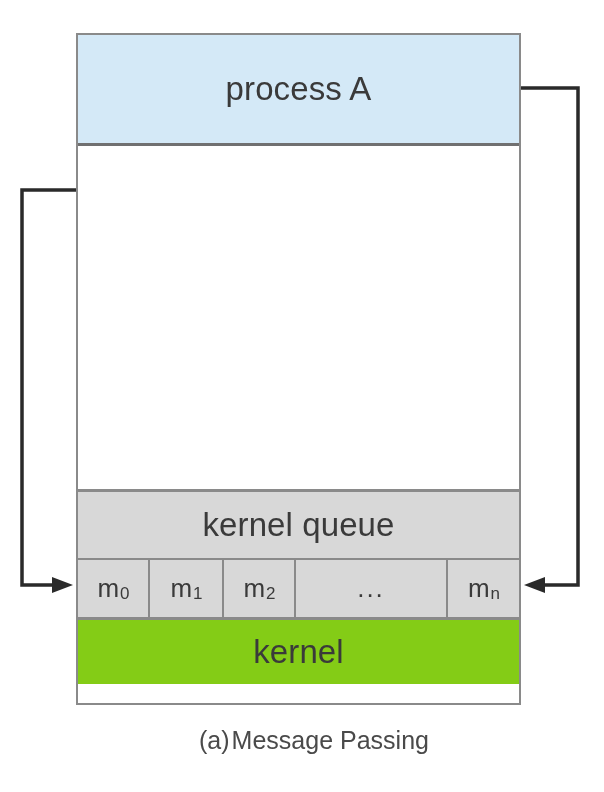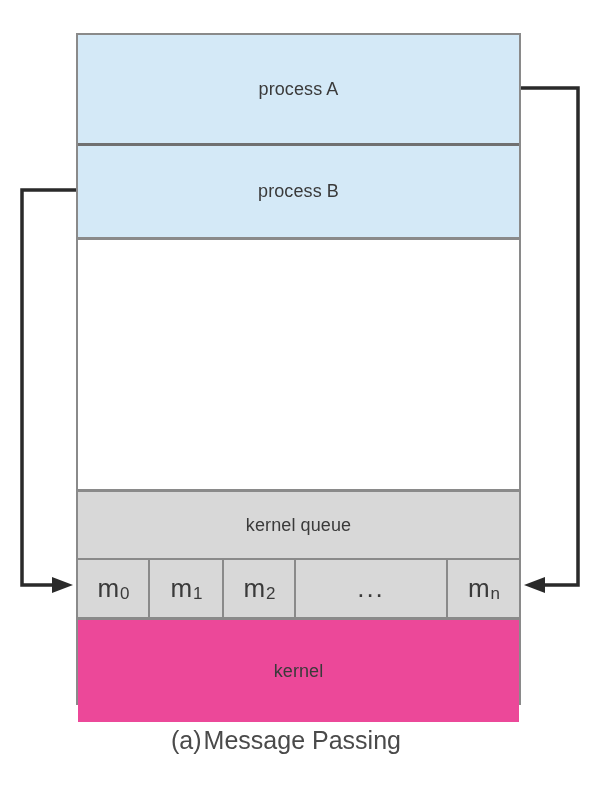--- a/index.html
+++ b/index.html
@@ -39,21 +39,21 @@
     position: absolute;
     left: 0;
     width: 100%;
     box-sizing: border-box;
     display: flex;
     align-items: center;
     justify-content: center;
   }
 
   .band-label {
-    font-size: 18px;
+    font-size: 33px;
     color: #3a3a3a;
     letter-spacing: 0.1px;
     white-space: nowrap;
   }
 
   .process-a {
     top: 0px;
     height: 111px;
     background: #d4e9f7;
     border-bottom: 3px solid #707070;
@@ -114,59 +114,57 @@
   }
 
   .cell-m0 { width: 72px; }
   .cell-m1 { width: 74px; }
   .cell-m2 { width: 72px; }
   .cell-dots { width: 152px; letter-spacing: 2px; }
   .cell-mn { width: 71px; }
 
   .kernel-band {
     top: 585px;
-    height: 102px;
-    background: #ec4899;
+    height: 64px;
+    background: #84cc16;
   }
 
   
   #arrows {
     position: absolute;
     left: 0; top: 0;
     width: 604px;
     height: 792px;
     pointer-events: none;
   }
 
   
   .caption {
     position: absolute;
     left: 0;
     top: 726px;
     width: 572px;
     text-align: center;
     font-size: 25px;
     color: #4a4a4a;
+    padding-left: 28px;
   }
   .caption .cap-index { margin-right: 2px; }
 </style>
 </head>
 <body>
 
 <div id="canvas">
 
   <div class="main-box">
 
     <div class="band process-a">
       <span class="band-label">process A</span>
     </div>
 
-    <div class="band process-b">
-      <span class="band-label">process B</span>
-    </div>
 
     <div class="band empty-space"></div>
 
     <div class="band msg-queue-header">
       <span class="band-label">kernel queue</span>
     </div>
 
     <div class="msg-cells">
       <div class="msg-cell cell-m0">
         <span>m</span>

